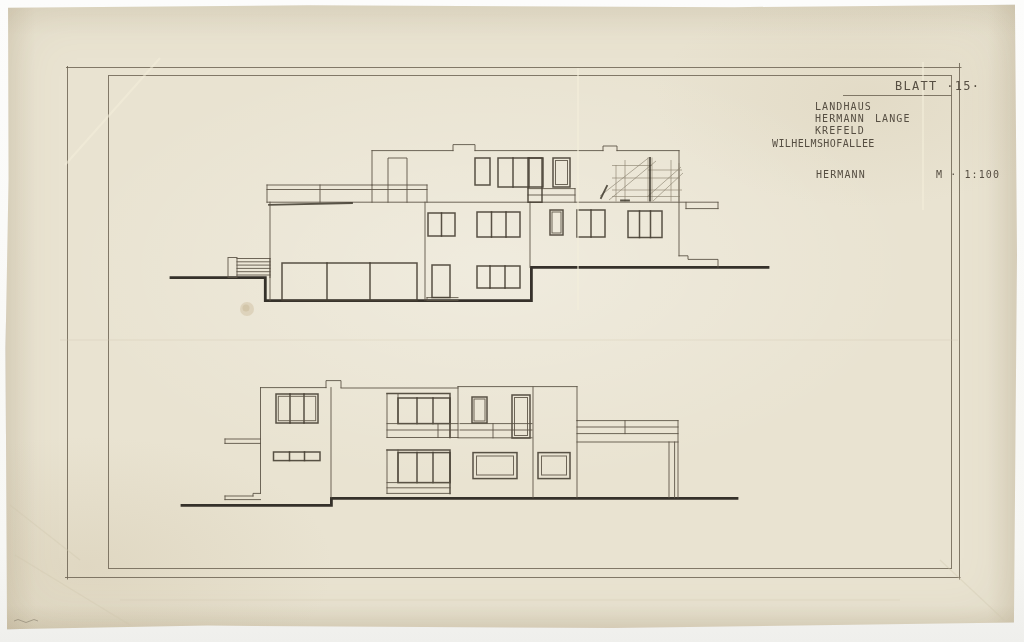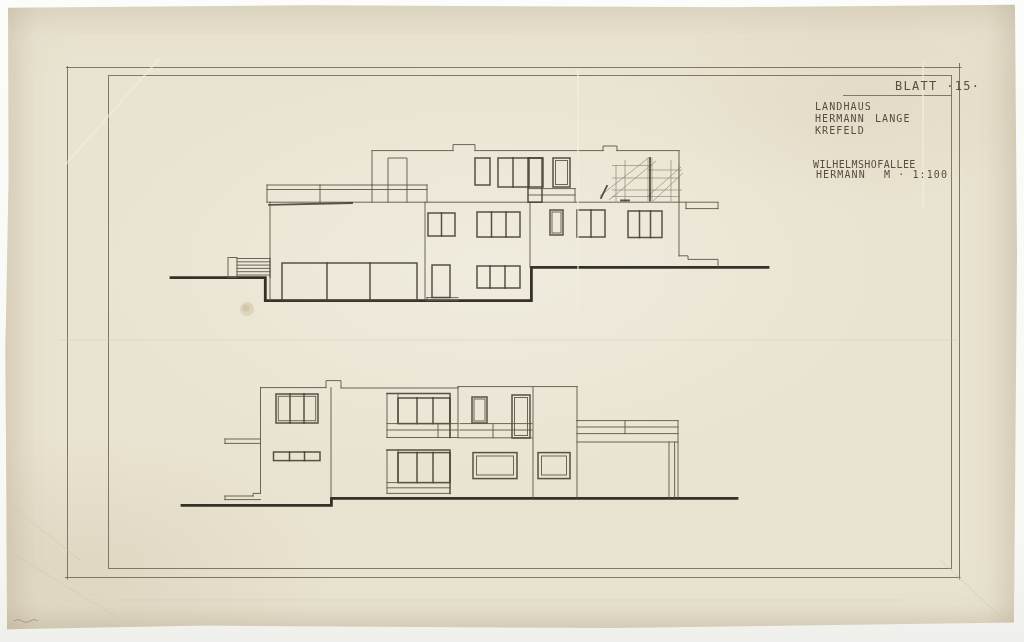--- a/index.html
+++ b/index.html
@@ -163,16 +163,16 @@
       <circle cx="247" cy="309" r="7" fill="rgba(160,128,70,.18)"></circle>
       <circle cx="246" cy="308" r="3.5" fill="rgba(150,118,62,.14)"></circle>
       <path class="lt" opacity=".45" d="M14,621 q4,-3 8,0 t8,0 t8,0"></path>
     </g>
   </svg>
 
   <div class="txt blatt" style="left:895px;top:79px;">BLATT ·15·</div>
   <div class="txt" style="left:815px;top:101px;">LANDHAUS</div>
   <div class="txt wide" style="left:815px;top:113px;">HERMANN LANGE</div>
   <div class="txt" style="left:815px;top:125px;text-align:center;">KREFELD</div>
-  <div class="txt tight" style="left:813px;top:138px;margin-top:21px;">WILHELMSHOFALLEE</div>
+  <div class="txt tight" style="left:772px;top:138px;">WILHELMSHOFALLEE</div>
   <div class="txt" style="left:816px;top:169px;">HERMANN</div>
-  <div class="txt" style="left:884px;top:169px;">M · 1:100</div>
+  <div class="txt" style="left:936px;top:169px;">M · 1:100</div>
 </div>
 
 </body></html>

